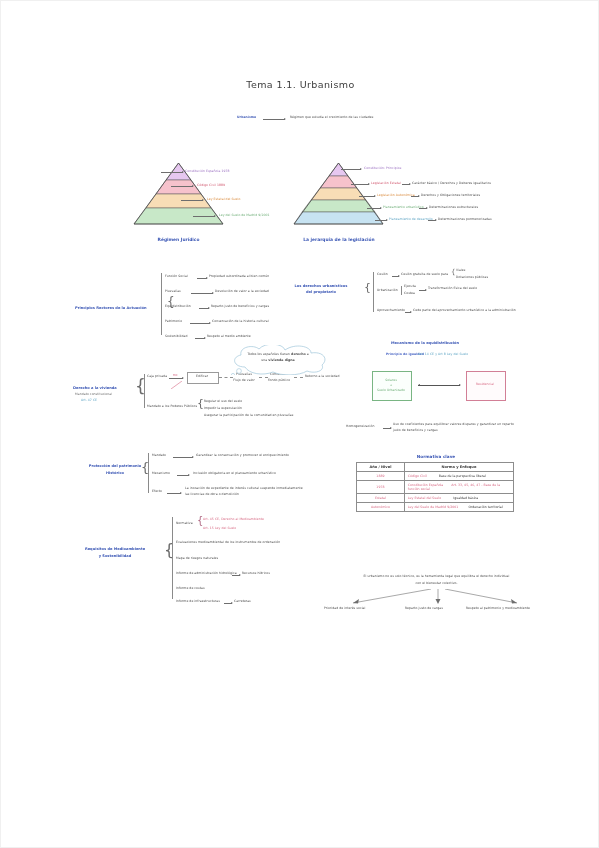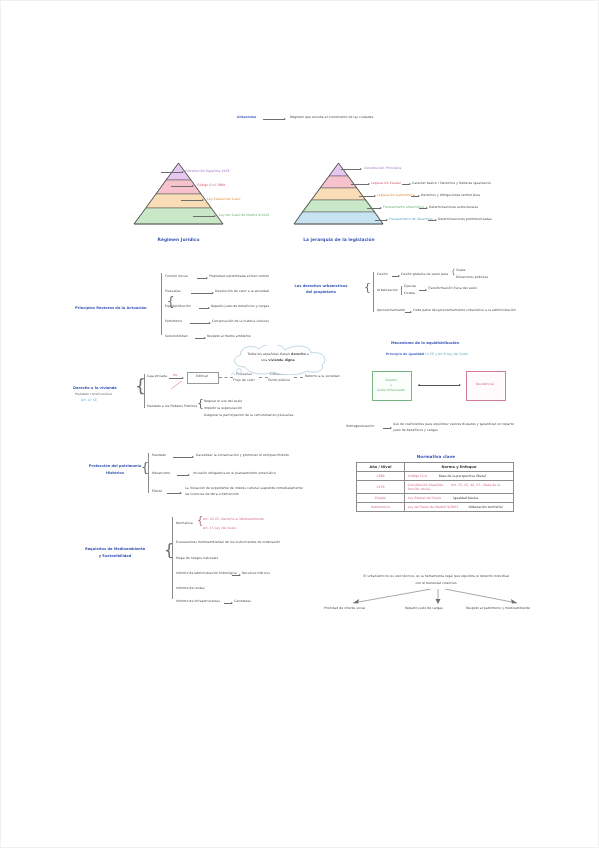--- a/index.html
+++ b/index.html
@@ -47,20 +47,21 @@
   .dblarrow{position:absolute;height:0;border-top:0.7px solid #555;}
   .dblarrow:before{content:"";position:absolute;left:-0.5px;top:-1.7px;border-right:2.6px solid #555;border-top:1.7px solid transparent;border-bottom:1.7px solid transparent;}
   .dblarrow:after{content:"";position:absolute;right:-0.5px;top:-1.7px;border-left:2.6px solid #555;border-top:1.7px solid transparent;border-bottom:1.7px solid transparent;}
   .dash{position:absolute;border-top:0.6px dashed #8f8f8f;height:0;}
 </style>
 </head>
 <body>
 
 <div class="page">
 
+  <div class="abs title ctr" style="left:0;top:78px;width:599px;">Tema 1.1. Urbanismo</div>
 
   <div class="abs t b blue" style="left:236px;top:115px;">Urbanismo</div>
   <div class="arrow" style="left:262px;top:117.5px;width:22px;"></div>
   <div class="abs t" style="left:289px;top:115px;">Régimen que estudia el crecimiento de las ciudades</div>
 
   <div class="abs" style="left:130px;top:162px;width:95px;height:62px;">
     <svg width="95" height="62" viewBox="0 0 95 62">
       <polygon points="47.5,0 60,17 35,17" fill="#e6c7f0" stroke="#555" stroke-width="0.5"></polygon>
       <polygon points="35,17 60,17 70,31 25,31" fill="#f6c2cc" stroke="#555" stroke-width="0.5"></polygon>
       <polygon points="25,31 70,31 80,45 15,45" fill="#f8ddb6" stroke="#555" stroke-width="0.5"></polygon>

